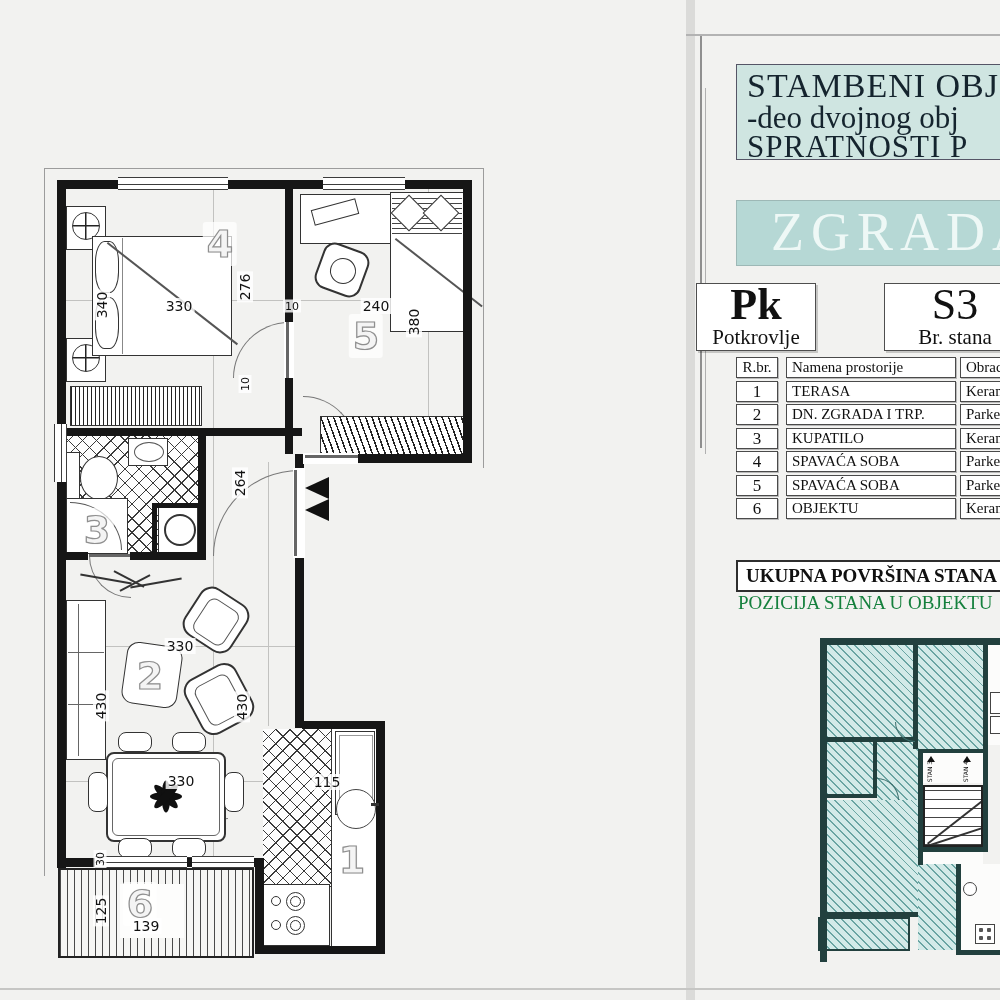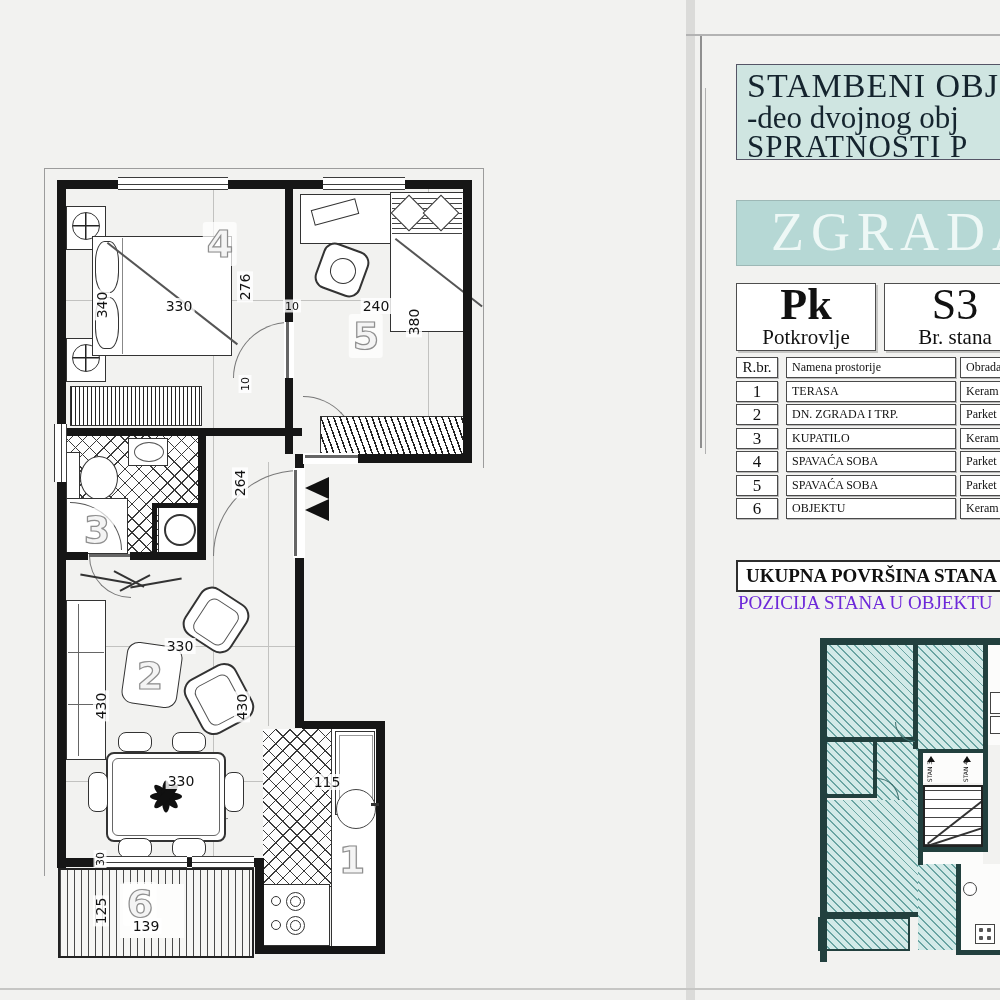--- a/index.html
+++ b/index.html
@@ -43,28 +43,28 @@
   .teal-box{position:absolute;background:#cfe5e1;border:1.5px solid #556;z-index:2;box-sizing:border-box;
        color:#15242e;padding:4px 0 0 10px}
   .teal-band{position:absolute;background:#b6d8d5;border:1px solid #9db8b6;z-index:2;box-sizing:border-box;
        color:#eef8f6;font-size:54px;letter-spacing:7px;line-height:62px;padding-left:34px}
   .code-box{position:absolute;background:#fff;border:1.5px solid #4e4e4e;box-shadow:2px 2px 0 rgba(0,0,0,.18);
        z-index:2;text-align:center;box-sizing:border-box}
   .code-box .code{font-size:44px;line-height:42px;color:#111}
   .code-box .sub{font-size:21px;line-height:22px;color:#111}
   .trow{position:absolute;left:736px;height:21px;white-space:nowrap}
   .cell{position:absolute;top:0;height:21px;background:#fff;border:1px solid #4a4a4a;
-       box-shadow:1px 1px 0 #b9b9b9;box-sizing:border-box;font-size:12px;line-height:19px;color:#101010;
+       box-shadow:1px 1px 0 #b9b9b9;box-sizing:border-box;font-size:15px;line-height:19px;color:#101010;
        overflow:hidden}
   .cell.num{left:0;width:42px;text-align:center;font-size:17px}
   .cell.nm{left:50px;width:170px;padding-left:5px}
   .cell.fin{left:224px;width:130px;padding-left:5px}
   .total-box{position:absolute;border:2px solid #2e2e2e;background:#fff;z-index:2;
        font-weight:bold;font-size:19px;padding:3px 8px;color:#101010;white-space:nowrap}
-  .pozicija{position:absolute;font-size:19px;color:#6d28d9;z-index:2;white-space:nowrap}
+  .pozicija{position:absolute;font-size:19px;color:#15803d;z-index:2;white-space:nowrap}
   
   #mini-plan{position:absolute;left:815px;top:632px;width:200px;height:356px;z-index:2}
   .mw{position:absolute;background:#22403e;z-index:3}
   .mh{position:absolute;z-index:1;background:
       repeating-linear-gradient(45deg,rgba(42,122,120,.62) 0 1.2px,transparent 1.2px 6px) #d3eae8}
   .mwhite{position:absolute;background:#fcfcfb;z-index:2}
   .mini-label{position:absolute;font:6px "DejaVu Sans",sans-serif;color:#111;white-space:nowrap;
       transform:rotate(-90deg);z-index:4}
   .tri-up{position:absolute;width:0;height:0;z-index:4;
       border-left:4px solid transparent;border-right:4px solid transparent;border-bottom:6px solid #111}
@@ -255,21 +255,21 @@
 <div class="teal-box" style="left:736px;top:64px;width:300px;height:96px">
   <div style="font-size:34px;line-height:34px;letter-spacing:1px">STAMBENI OBJ</div>
   <div style="font-size:31px;line-height:29px">-deo dvojnog obj</div>
   <div style="font-size:31px;line-height:30px;letter-spacing:1px">SPRATNOSTI P</div>
 </div>
 
 <div class="teal-band" style="left:736px;top:200px;width:300px;height:66px">
   <span>ZGRADA</span>
 </div>
 
-<div class="code-box" style="left:736px;top:283px;width:140px;height:68px">
+<div class="code-box" style="left:696px;top:283px;width:120px;height:68px">
   <div class="code" style="font-weight:bold">Pk</div>
   <div class="sub">Potkrovlje</div>
 </div>
 <div class="code-box" style="left:884px;top:283px;width:142px;height:68px">
   <div class="code">S3</div>
   <div class="sub">Br. stana</div>
 </div>
 
 <div class="trow" style="top:357px">
   <div class="cell num" style="font-size:15px">R.br.</div>

